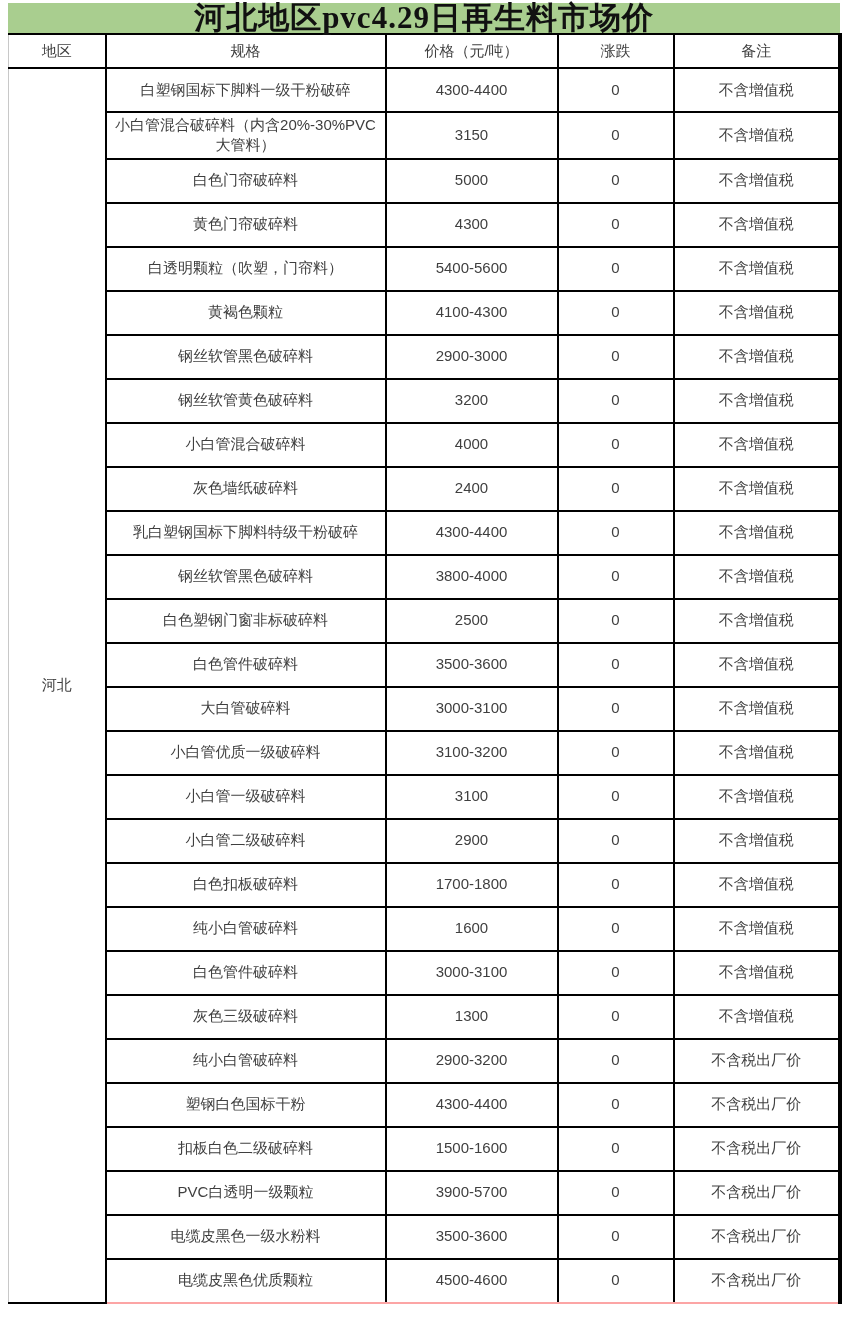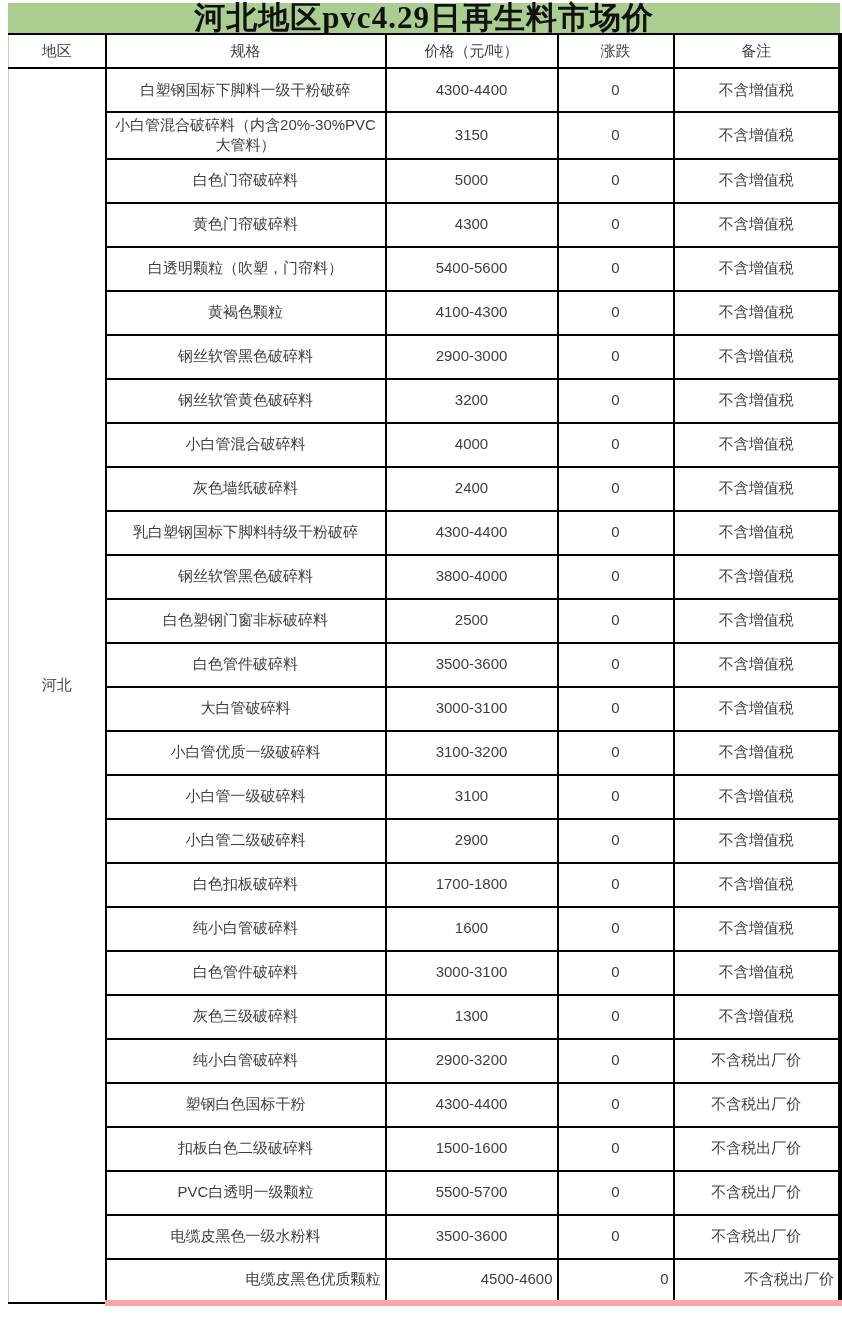--- a/index.html
+++ b/index.html
@@ -39,21 +39,21 @@
     vertical-align: middle;
     font-size: 15px;
     color: #3f3f3f;
     line-height: 1.35;
     padding: 2px 4px;
     overflow: hidden;
   }
   table.price-table { border-left: 1px solid #c8c8c8; }
   table.price-table tr > *:first-child { border-left: 1px solid #c8c8c8; }
   table.price-table tr > *:last-child { border-right: 5px solid #000000; }
-  table.price-table tr:last-child > td { border-bottom: 6px solid #fca5a5; text-align: right; }
+  table.price-table tr:last-child > td { border-bottom: 2px solid #fca5a5; }
   th.hdr { font-weight: normal; height: 34px; color: #3a3a3a; }
   td.spec-cell  { }
   td.price-cell, td.change-cell { font-family: Liberation Sans, sans-serif; font-size: 16px; }
   td.region-cell { font-size: 15px; color: #3a3a3a; }
   tbody tr { height: 44px; }
   col.c-region { width: 97px; }
   col.c-spec   { width: 280px; }
   col.c-price  { width: 172px; }
   col.c-change { width: 116px; }
   col.c-note   { width: 167px; }
@@ -228,21 +228,21 @@
           <td class="note-cell">不含税出厂价</td>
         </tr>
         <tr>
           <td class="spec-cell">扣板白色二级破碎料</td>
           <td class="price-cell">1500-1600</td>
           <td class="change-cell">0</td>
           <td class="note-cell">不含税出厂价</td>
         </tr>
         <tr>
           <td class="spec-cell">PVC白透明一级颗粒</td>
-          <td class="price-cell">5500-5700</td>
+          <td class="price-cell">3900-5700</td>
           <td class="change-cell">0</td>
           <td class="note-cell">不含税出厂价</td>
         </tr>
         <tr>
           <td class="spec-cell">电缆皮黑色一级水粉料</td>
           <td class="price-cell">3500-3600</td>
           <td class="change-cell">0</td>
           <td class="note-cell">不含税出厂价</td>
         </tr>
         <tr>

